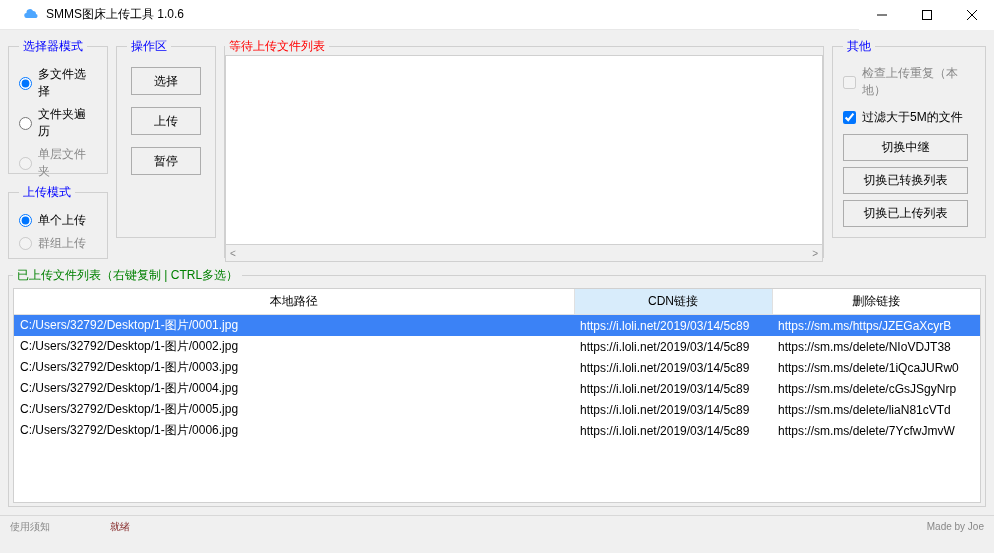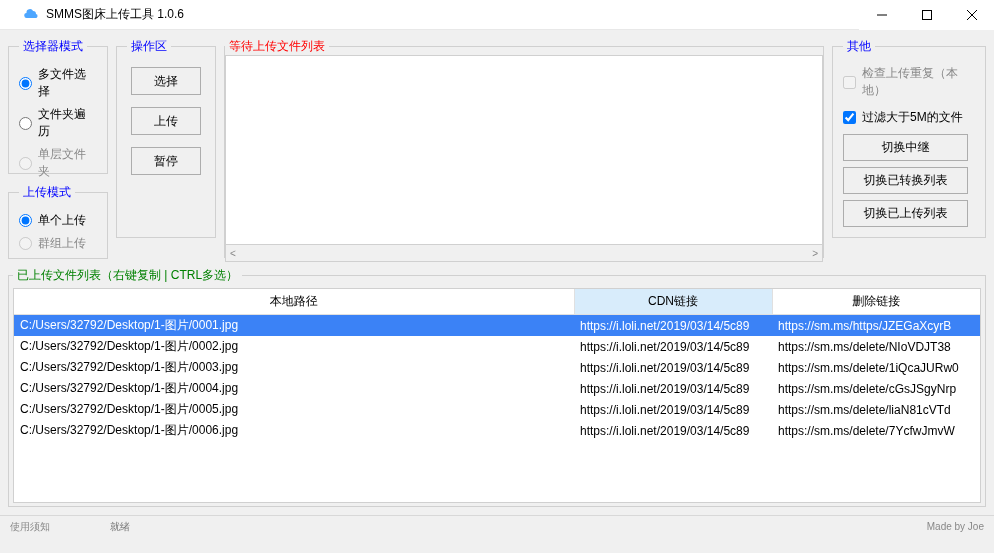--- a/index.html
+++ b/index.html
@@ -49,21 +49,21 @@
 th { background: #fff; border: 1px solid #e0e0e0; border-top: none; padding: 4px 23px; font-weight: normal; text-align: center; }
 th:first-child { border-left: none; }
 th:last-child { border-right: none; }
 th.active { background: #d8ecfb; }
 td { padding: 2px 6px; white-space: nowrap; overflow: hidden; text-overflow: clip; }
 tr.selected td { background: #3b82f6; color: #fff; }
 tbody tr { height: 20px; }
 
 .statusbar { height: 22px; display: flex; align-items: center; padding: 0 10px; font-size: 10px; color: #888; border-top: 1px solid #d8d8d8; }
 .status-left { margin-right: 60px; }
-.status-ready { color: #737373; }
+.status-ready { color: #7f1d1d; }
 .status-right { margin-left: auto; }
 </style>
 </head>
 <body>
 
 <div class="titlebar">
   <span class="titlebar-icon">
     <svg width="16" height="16" viewBox="0 0 16 16">
         <path d="M12 7a3 3 0 0 0-2.9-3A3.5 3.5 0 0 0 2.5 6 2.5 2.5 0 0 0 3 11h8a2 2 0 0 0 1-4z" fill="#4da6ff"></path>
       </svg>

